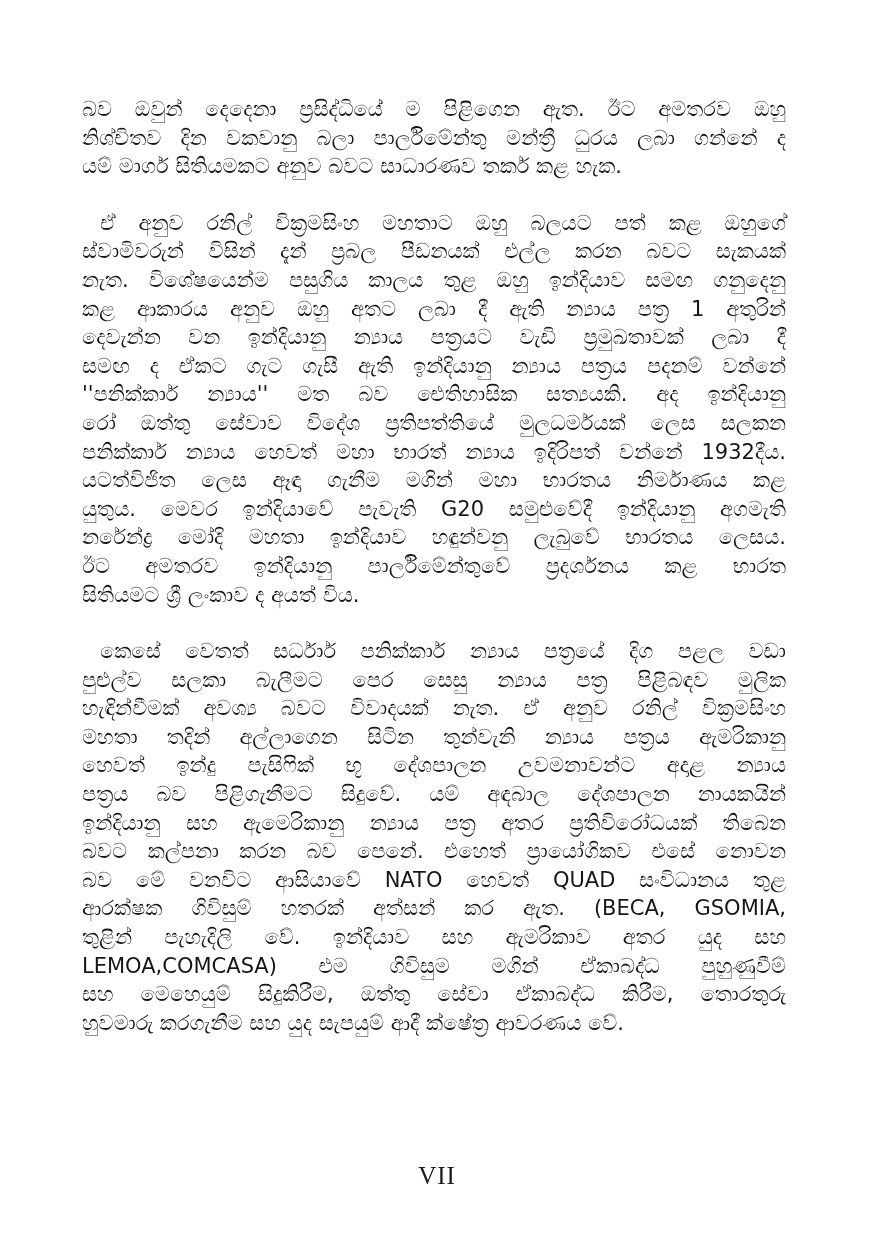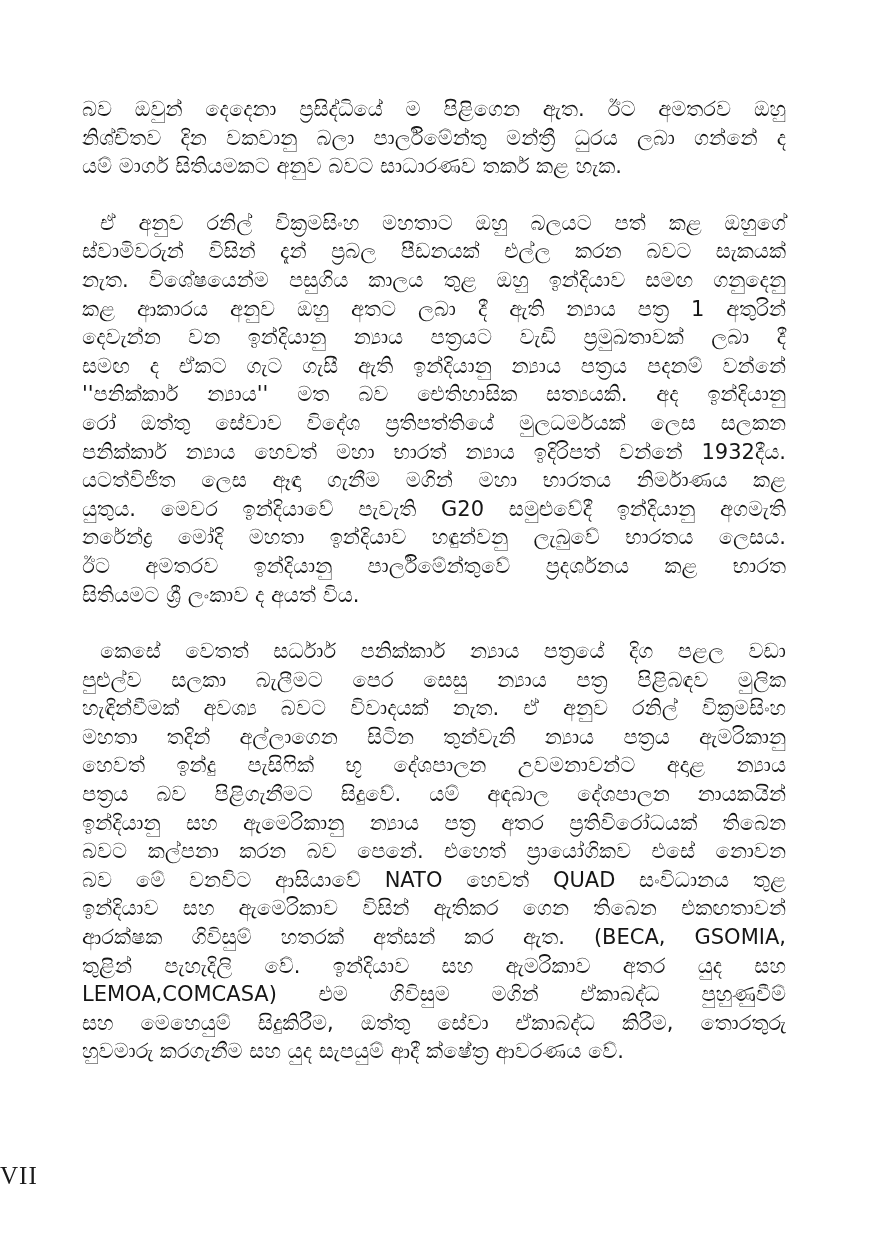--- a/index.html
+++ b/index.html
@@ -42,21 +42,21 @@
     text-align-last: left;
   }
   .paragraph.indent .line:first-child {
     text-indent: 18px;
   }
   .page-number {
     position: absolute;
     top: 1162px;
     left: 0;
     width: 100%;
-    text-align: left;
+    text-align: center;
     font-family: "Liberation Serif", serif;
     font-size: 25px;
     letter-spacing: 1px;
     color: #1a1a1a;
   }
 </style>
 </head>
 <body>
 
 <div class="page">
@@ -85,21 +85,20 @@
       <div class="paragraph indent">
         <div class="line">කෙසේ වෙතත් සර්ධාර් පනික්කාර් න්‍යාය පත්‍රයේ දිග පළල වඩා</div>
         <div class="line">පුළුල්ව සලකා බැලීමට පෙර සෙසු න්‍යාය පත්‍ර පිළිබඳව මුලික</div>
         <div class="line">හැඳින්වීමක් අවශ්‍ය බවට විවාදයක් නැත. ඒ අනුව රනිල් වික්‍රමසිංහ</div>
         <div class="line">මහතා තදින් අල්ලාගෙන සිටින තුන්වැනි න්‍යාය පත්‍රය ඇමරිකානු</div>
         <div class="line">හෙවත් ඉන්දු පැසිෆික් භූ දේශපාලන උවමනාවන්ට අදාළ න්‍යාය</div>
         <div class="line">පත්‍රය බව පිළිගැනීමට සිදුවේ. යම් අඳබාල දේශපාලන නායකයින්</div>
         <div class="line">ඉන්දියානු සහ ඇමෙරිකානු න්‍යාය පත්‍ර අතර ප්‍රතිවිරෝධයක් තිබෙන</div>
         <div class="line">බවට කල්පනා කරන බව පෙනේ. එහෙත් ප්‍රායෝගිකව එසේ නොවන</div>
         <div class="line">බව මේ වනවිට ආසියාවේ NATO හෙවත් QUAD සංවිධානය තුළ</div>
-        <div class="line">ඉන්දියාව සහ ඇමෙරිකාව විසින් ඇතිකර ගෙන තිබෙන එකඟතාවන්</div>
         <div class="line">ආරක්ෂක ගිවිසුම් හතරක් අත්සන් කර ඇත. (BECA, GSOMIA,</div>
         <div class="line">තුළින් පැහැදිලි වේ. ඉන්දියාව සහ ඇමරිකාව අතර යුද සහ</div>
         <div class="line">LEMOA,COMCASA) එම ගිවිසුම මගින් ඒකාබද්ධ පුහුණුවීම්</div>
         <div class="line">සහ මෙහෙයුම් සිදුකිරීම, ඔත්තු සේවා ඒකාබද්ධ කිරීම, තොරතුරු</div>
         <div class="line last">හුවමාරු කරගැනීම සහ යුද සැපයුම් ආදී ක්ෂේත්‍ර ආවරණය වේ.</div>
       </div>
     </main>
   <div class="page-number">VII</div>
 </div>
 

